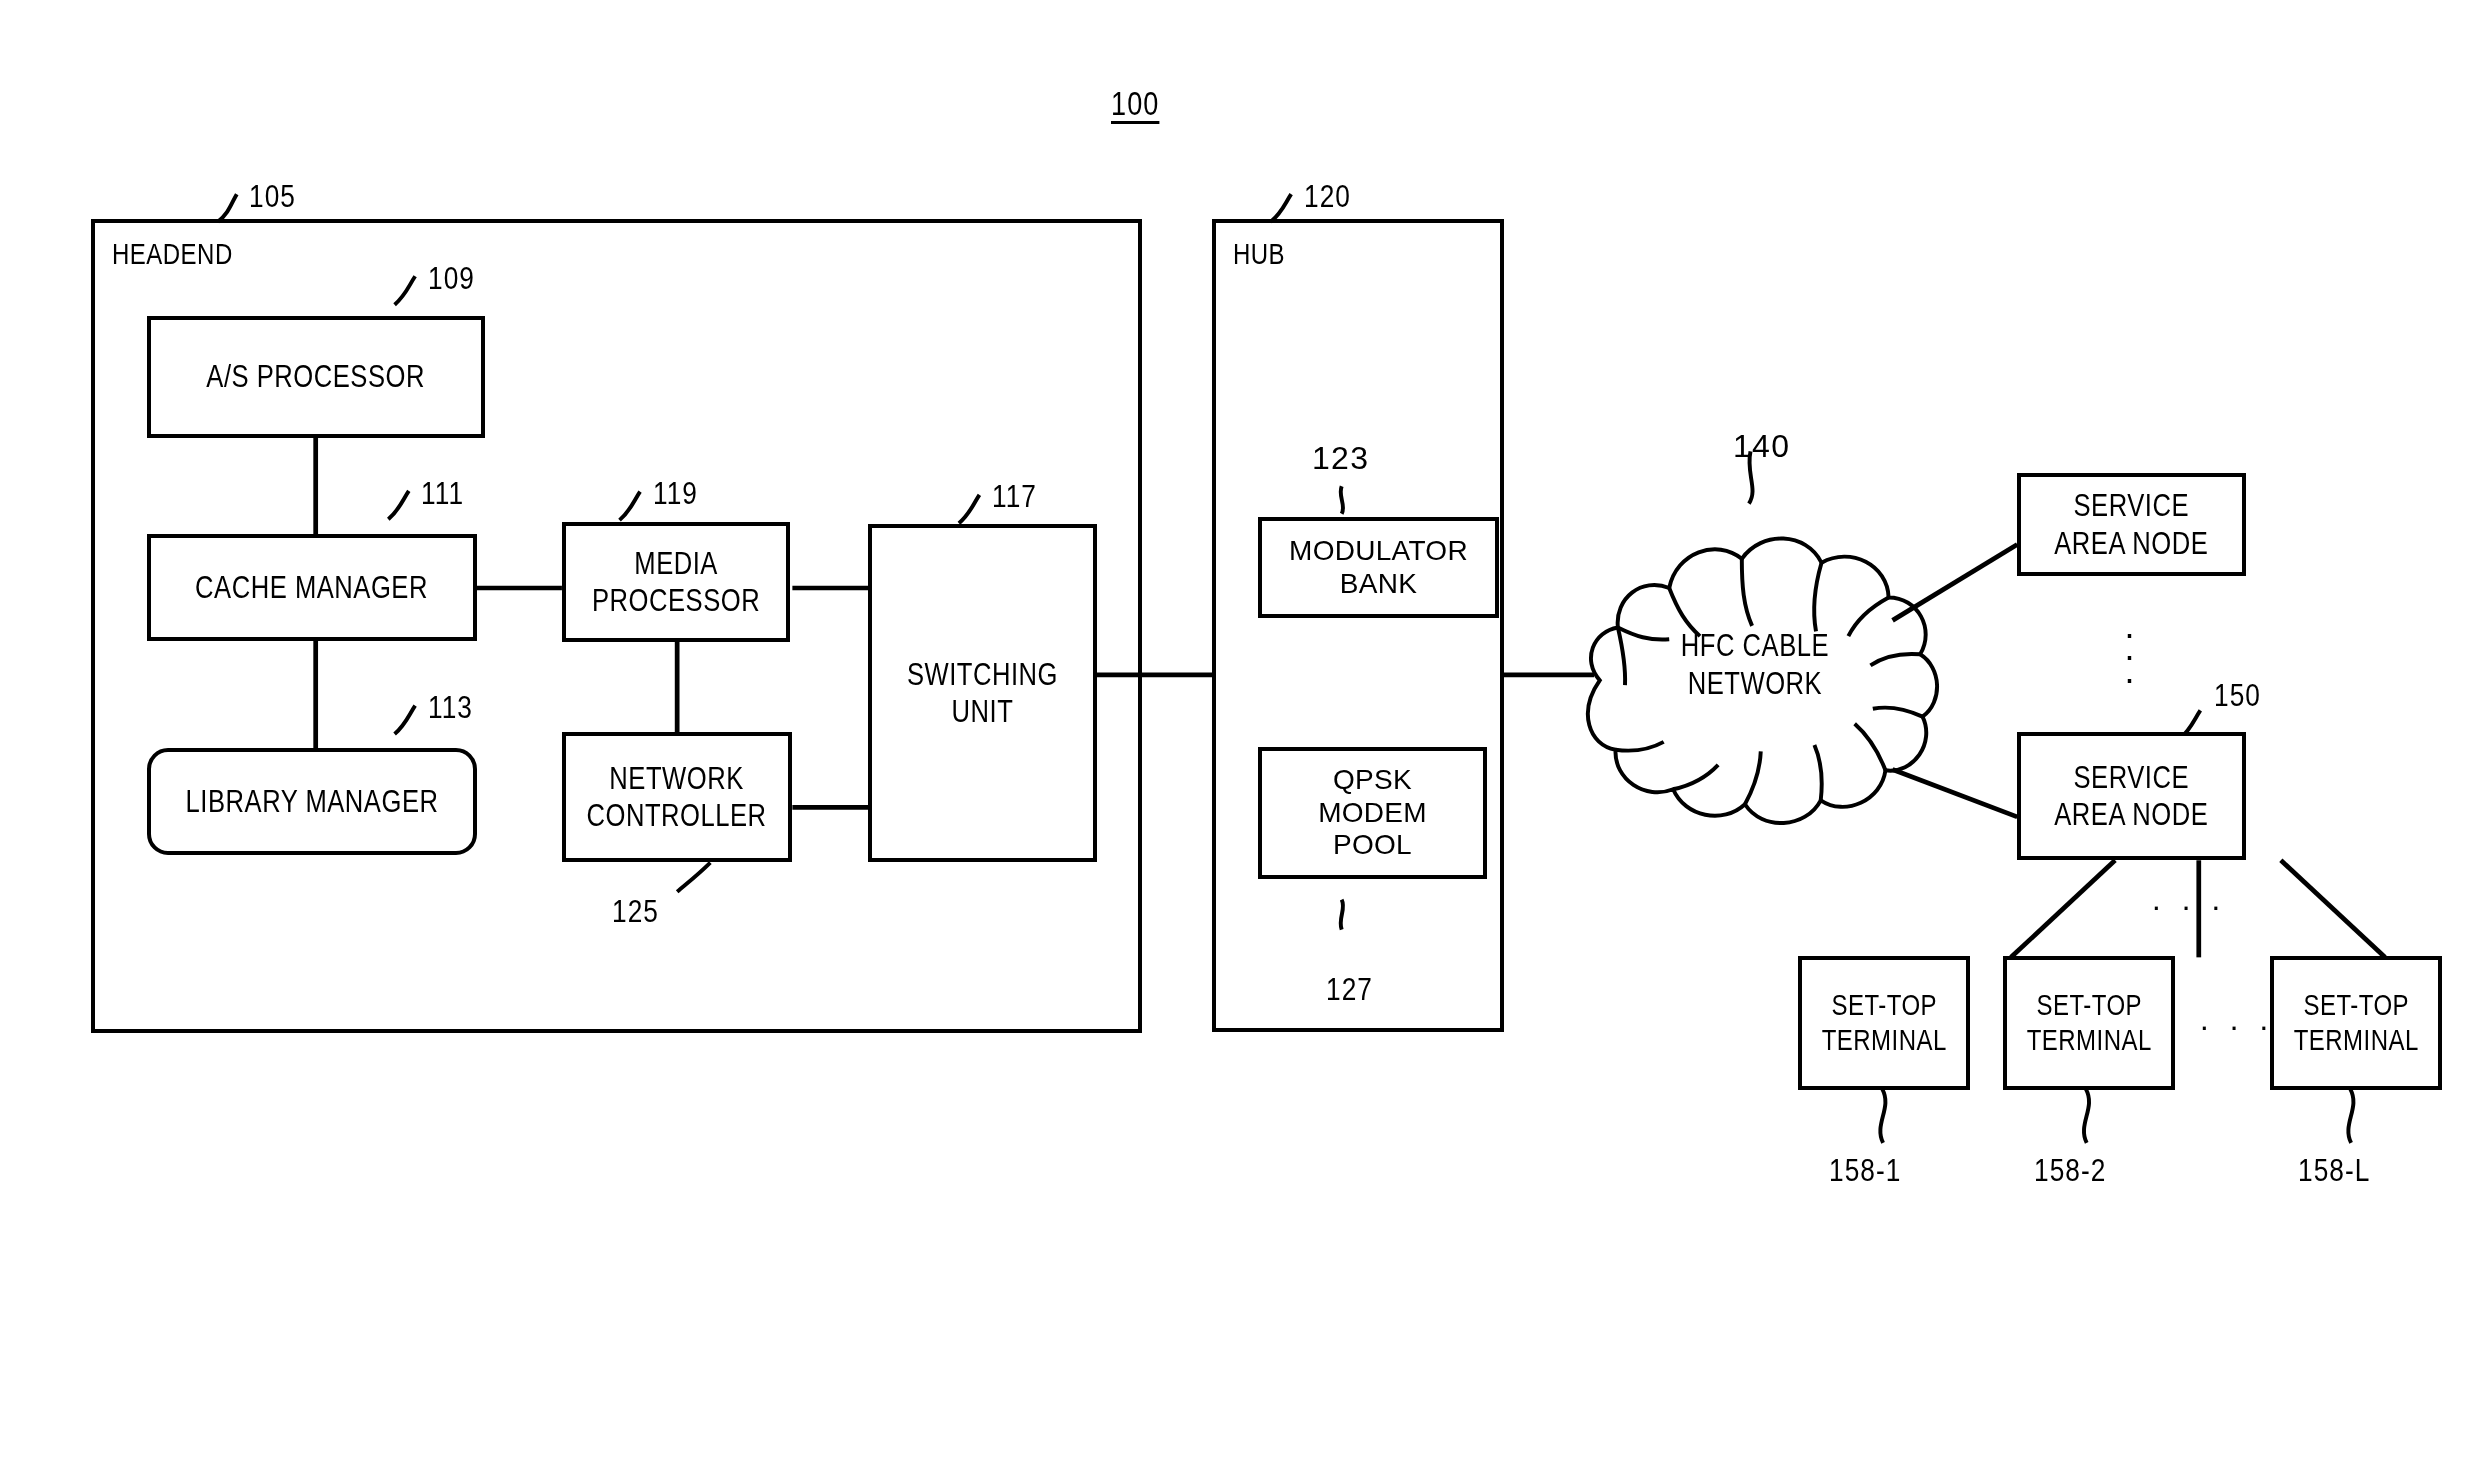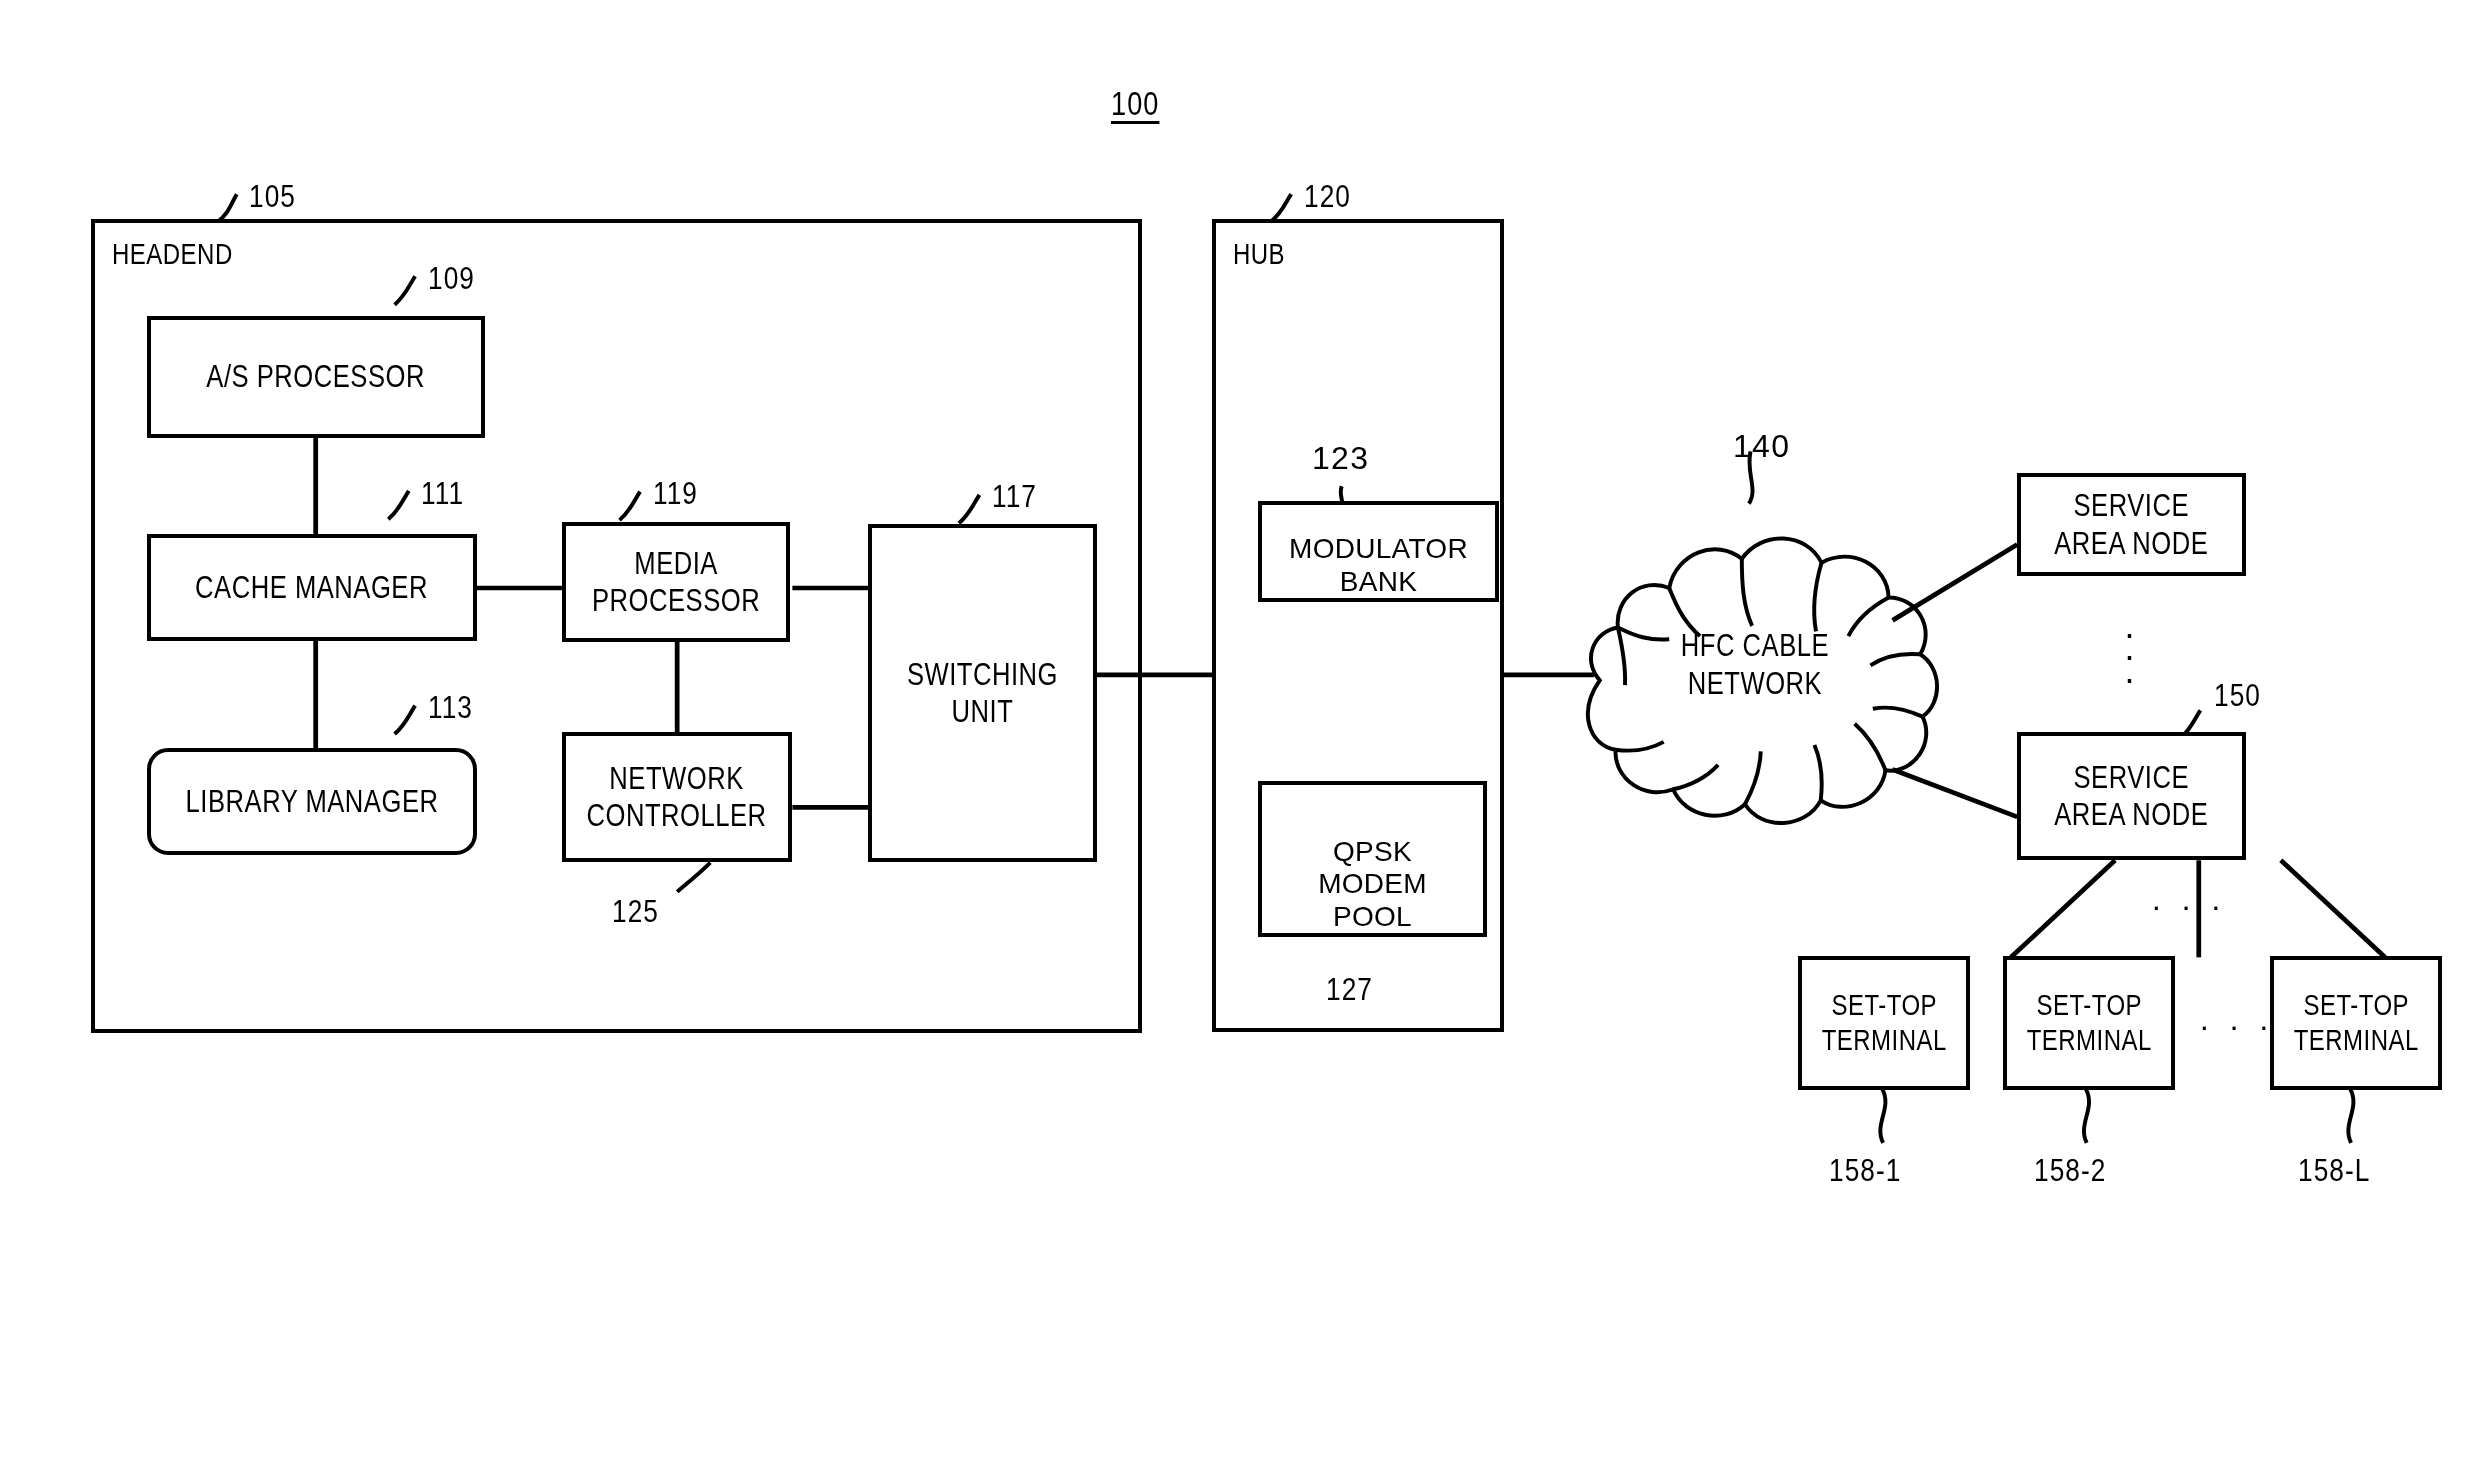--- a/index.html
+++ b/index.html
@@ -258,27 +258,27 @@
   <div class="box" style="left:868px; top:524px; width:229px; height:338px;">
     <div class="boxtext" style="font-size:32px;">SWITCHING
 UNIT</div>
   </div>
   <div class="num" style="left:992px; top:480px;">117</div>
 
   <div class="bigbox" style="left:1212px; top:219px; width:292px; height:813px;"></div>
   <div class="corner" style="left:1233px; top:237px; font-size:30px;">HUB</div>
   <div class="num" style="left:1304px; top:180px;">120</div>
 
-  <div class="box" style="left:1258px; top:501px; width:241px; height:101px;align-items:flex-end;">
+  <div class="box" style="left:1258px; top:517px; width:241px; height:101px;">
     <div class="boxtext wide" style="font-size:28px;">MODULATOR
 BANK</div>
   </div>
   <div class="num wide" style="left:1312px; top:442px; font-size:32px;">123</div>
 
-  <div class="box" style="left:1258px; top:781px; width:229px; height:156px;align-items:flex-end;">
+  <div class="box" style="left:1258px; top:747px; width:229px; height:132px;">
     <div class="boxtext wide" style="font-size:28px;">QPSK
 MODEM
 POOL</div>
   </div>
   <div class="num" style="left:1326px; top:973px;">127</div>
 
   <div class="lbl" style="left:1613px; top:627px; width:284px; font-size:32px;">HFC CABLE
 NETWORK</div>
   <div class="num wide" style="left:1733px; top:430px; font-size:32px;">140</div>
 

